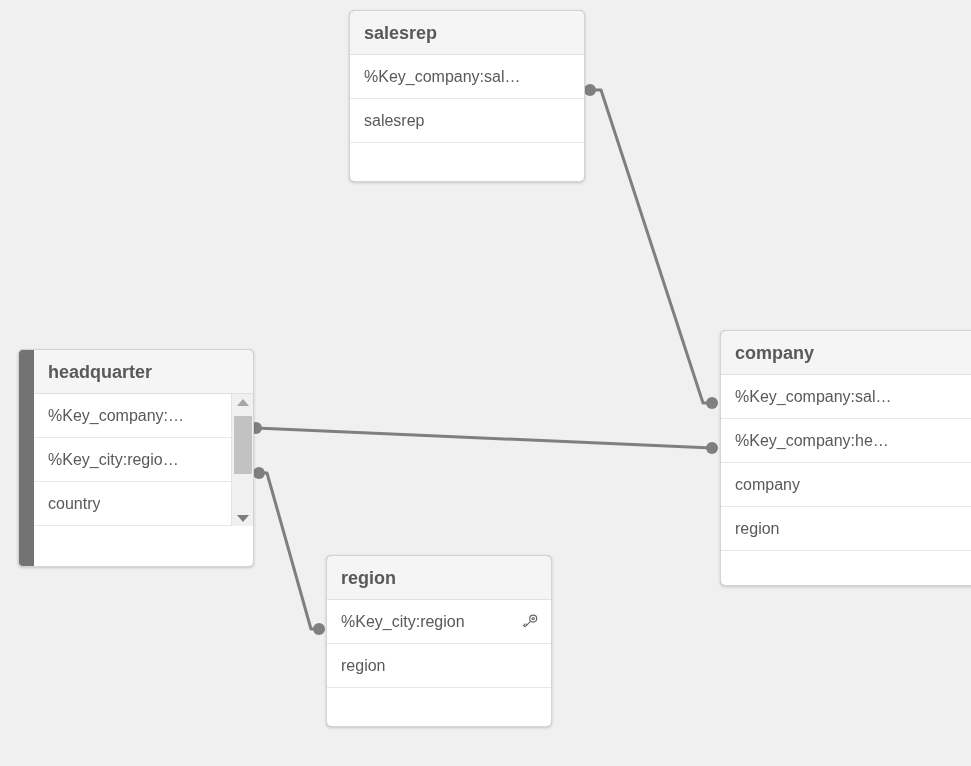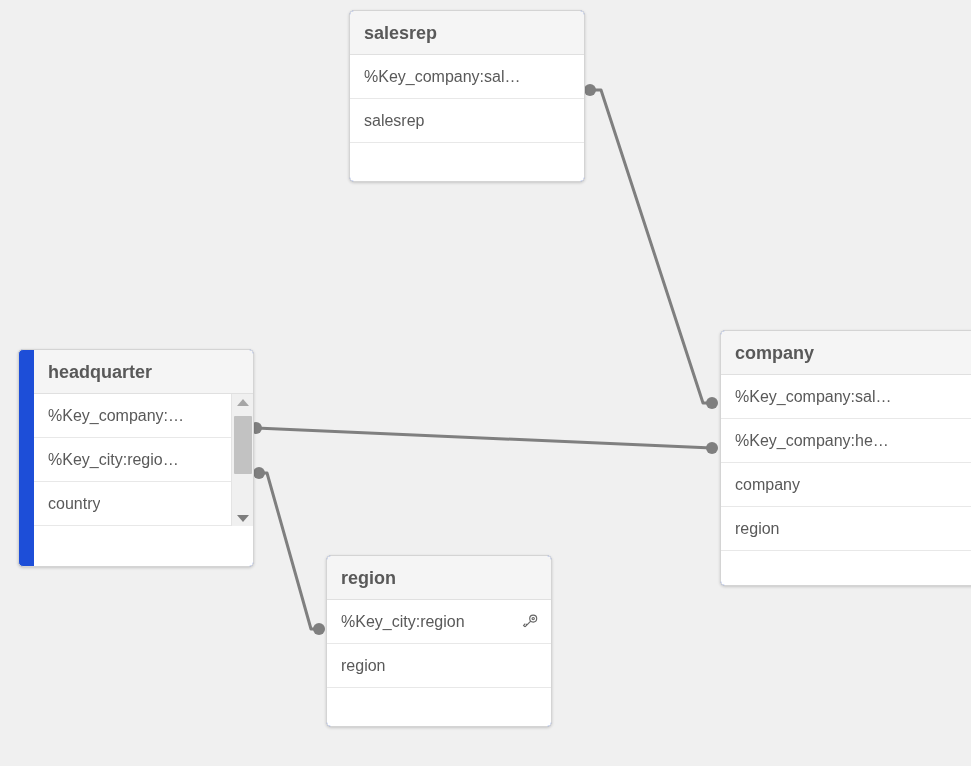--- a/index.html
+++ b/index.html
@@ -29,21 +29,21 @@
     left: 0;
     top: 0;
     width: 971px;
     height: 766px;
     pointer-events: none;
   }
 
   
   .table-box {
     position: absolute;
-    background: #1d4ed8;
+    background: #737373;
     border: 1px solid #d4d4d4;
     border-radius: 5px;
     box-shadow: 0 1px 3px rgba(0,0,0,0.18);
     box-sizing: border-box;
     overflow: hidden;
   }
   .table-title {
     height: 44px;
     line-height: 44px;
     background: #f5f5f5;

